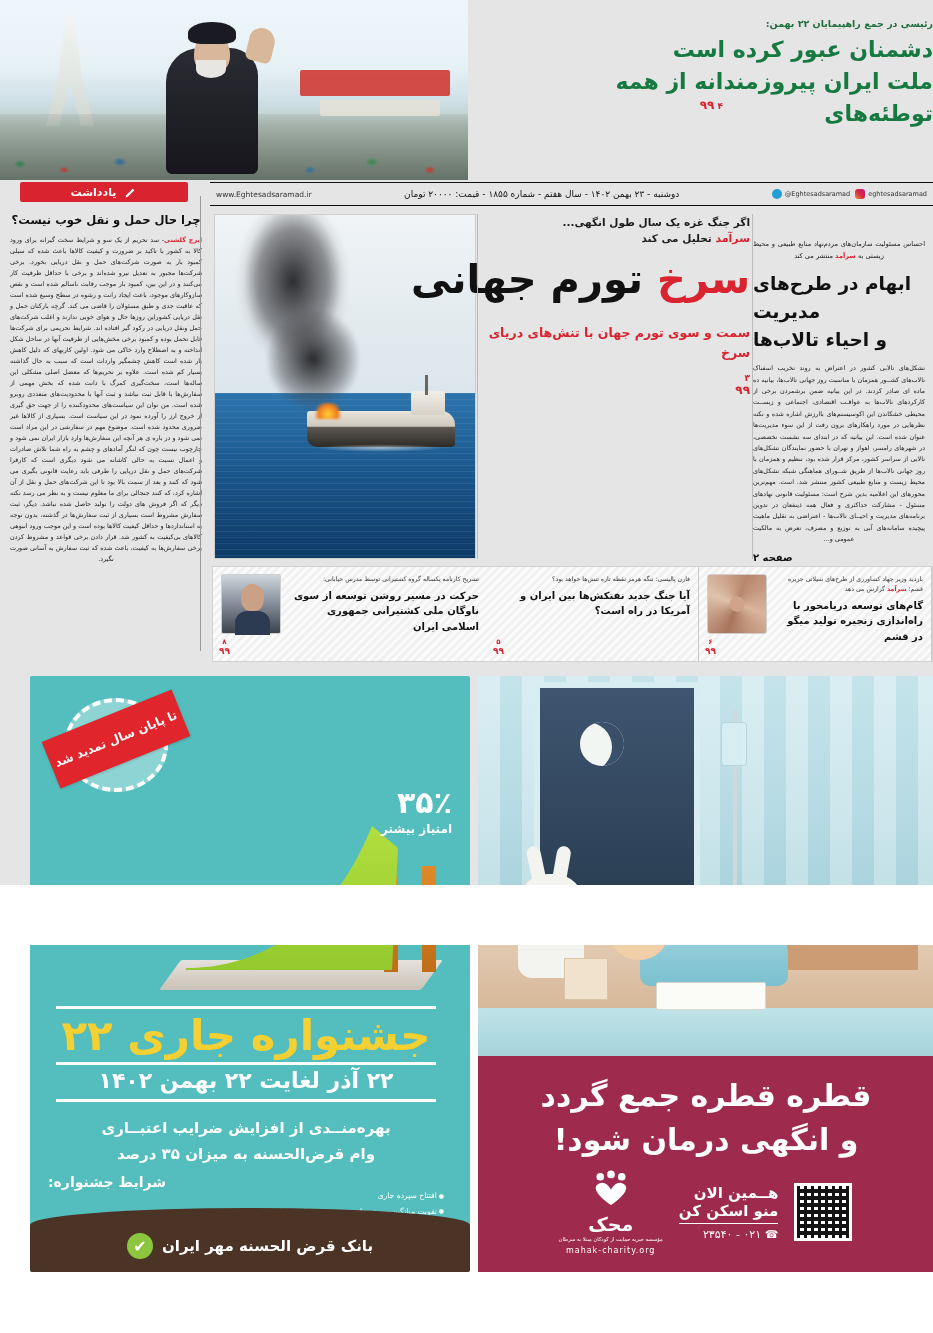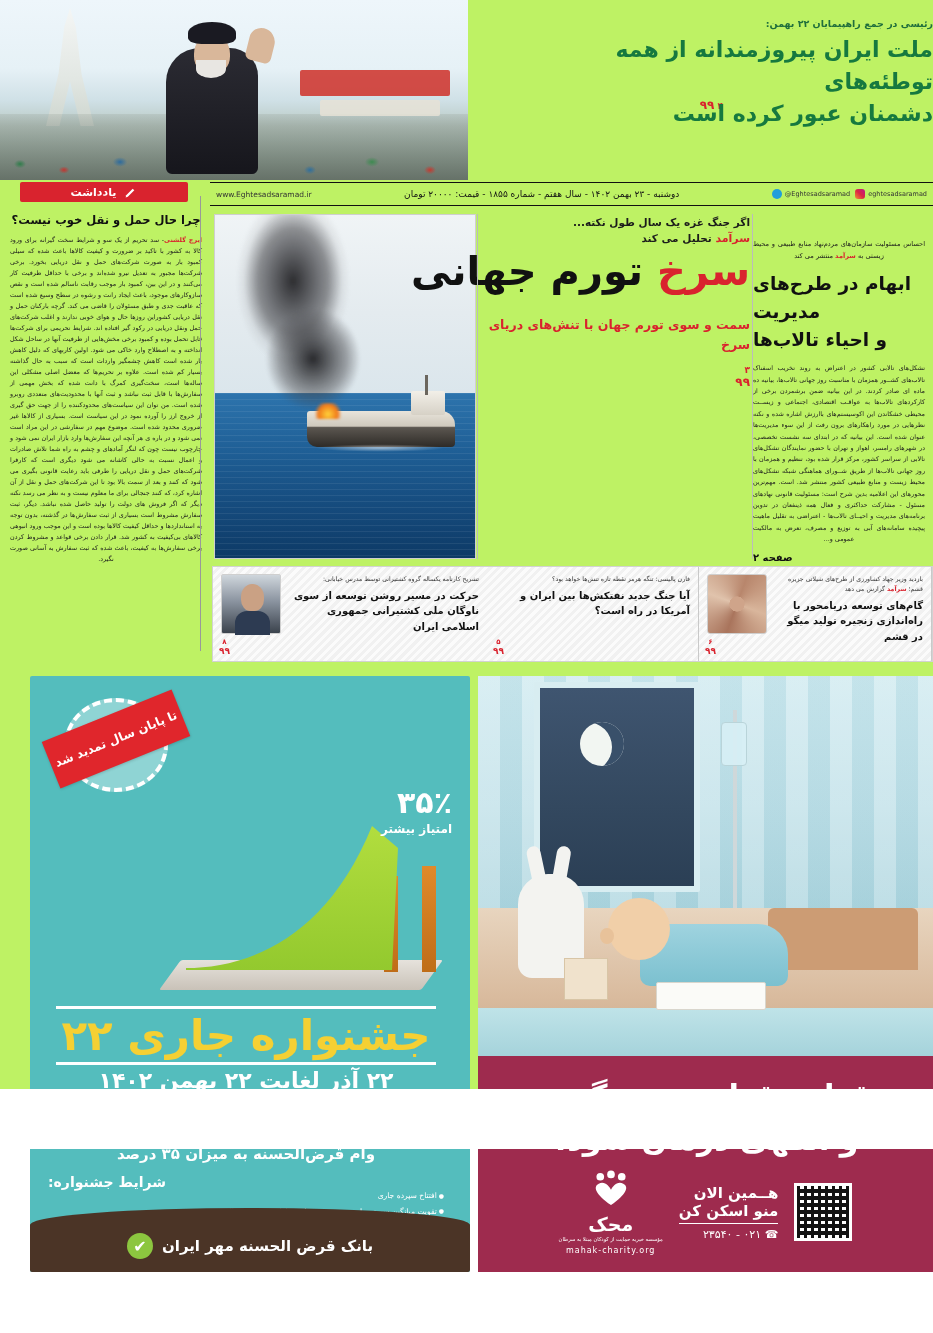--- a/index.html
+++ b/index.html
@@ -3,21 +3,21 @@
 <meta charset="utf-8">
 <title>Eghtesad Saramad — Front Page</title>
 <style>
   * { box-sizing: border-box; margin: 0; padding: 0; }
   html, body {
     width: 933px; height: 1333px;
     background: #ffffff;
     font-family: "DejaVu Sans", "Liberation Sans", sans-serif;
     overflow: hidden;
   }
-  .page { position: relative; width: 933px; height: 1149px; background: #bef264; }
+  .page { position: relative; width: 933px; height: 945px; background: #e5e5e5; }
 
   
   .masthead { position: absolute; left: 0; top: 0; width: 933px; height: 180px; }
 
   .brand-block { position: absolute; right: 468px; left: 0; top: 0; height: 180px; }
   .brand-logo {
     position: absolute; right: 30px; top: 22px; width: 420px; height: 120px;
     display: flex; align-items: center; justify-content: flex-start;
   }
   .brand-script {
@@ -208,21 +208,21 @@
 
   
   .center-head {
     position: absolute; left: 478px; top: 214px; width: 272px; text-align: right;
     padding-left: 6px;
   }
   .ch-kicker { font-size: 10.5px; color: #1b1b1b; font-weight: 700; line-height: 1.7; }
   .ch-analyst { font-size: 10.5px; color: #1b1b1b; font-weight: 700; }
   .ch-brandmark { color: #d9232e; font-weight: 700; font-size: 11px; }
   .ch-title {
-    margin-top: 2px; font-size: 40px; font-weight: 700; line-height: 1.22;
+    margin-top: 10px; font-size: 40px; font-weight: 700; line-height: 1.22;
     color: #111; letter-spacing: -1.5px; white-space: nowrap;
   }
   .ch-title .red { color: #d9232e; }
   .ch-sub {
     margin-top: 19px; font-size: 12.5px; font-weight: 700; color: #d9232e; line-height: 1.6;
   }
   .ch-page {
     margin-top: 10px; color: #d9232e; font-size: 9px; font-weight: 700;
   }
   .ch-page .q { font-size: 12px; display: block; }
@@ -508,22 +508,22 @@
         <div class="tl-turban"></div>
         <div class="tl-beard"></div>
         <div class="tl-hand"></div>
       </div>
       <div class="tl-banner"></div>
       <div class="tl-banner2"></div>
     </div>
 
     <div class="headline-top">
       <div class="kicker">رئیسی در جمع راهپیمایان ۲۲ بهمن:</div>
+      <div class="h-main">دشمنان عبور کرده است</div>
       <div class="h-main">ملت ایران پیروزمندانه از همه توطئه‌های</div>
-      <div class="h-main">دشمنان عبور کرده است</div>
     </div>
     <div class="top-page-ref">
       <span>۴</span>
       <span class="q">۹۹</span>
     </div>
   </div>
 
   <div class="infobar">
     <div class="socials">
       <span class="soc-chip">
@@ -557,21 +557,21 @@
     <div class="mp-smoke"></div>
     <div class="mp-smoke2"></div>
     <div class="mp-ship"></div>
     <div class="mp-ship-sup"></div>
     <div class="mp-ship-mast"></div>
     <div class="mp-fire"></div>
     <div class="mp-wake"></div>
   </div>
 
   <div class="center-head">
-    <div class="ch-kicker">اگر جنگ غزه یک سال طول نکته...</div>
+    <div class="ch-kicker">اگر جنگ غزه یک سال طول انگهی...</div>
     <div class="ch-analyst">
       <span class="ch-brandmark">سرآمد</span>
       <span>تحلیل می کند</span>
     </div>
     <div class="ch-title">
       <span class="red">سرخ</span>
       <span>تورم جهانی</span>
     </div>
     <div class="ch-sub">سمت و سوی تورم جهان با تنش‌های دریای سرخ</div>
     <div class="ch-page">

